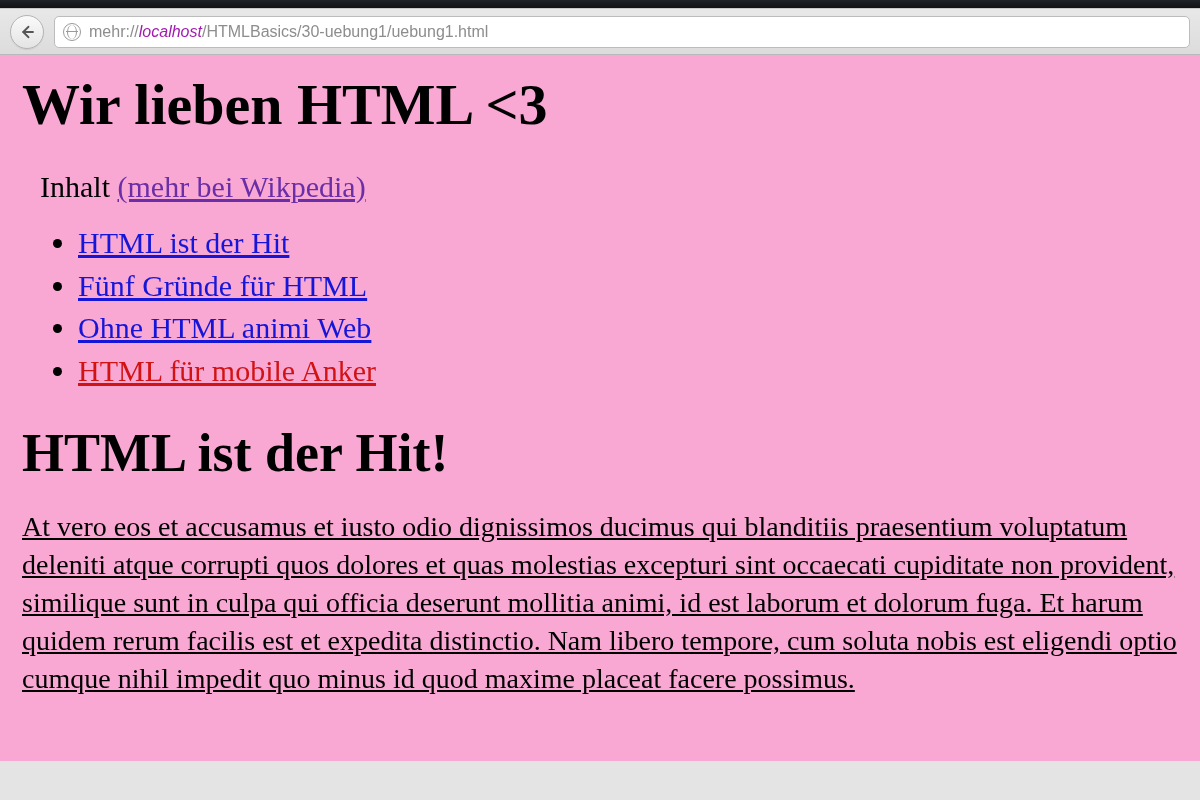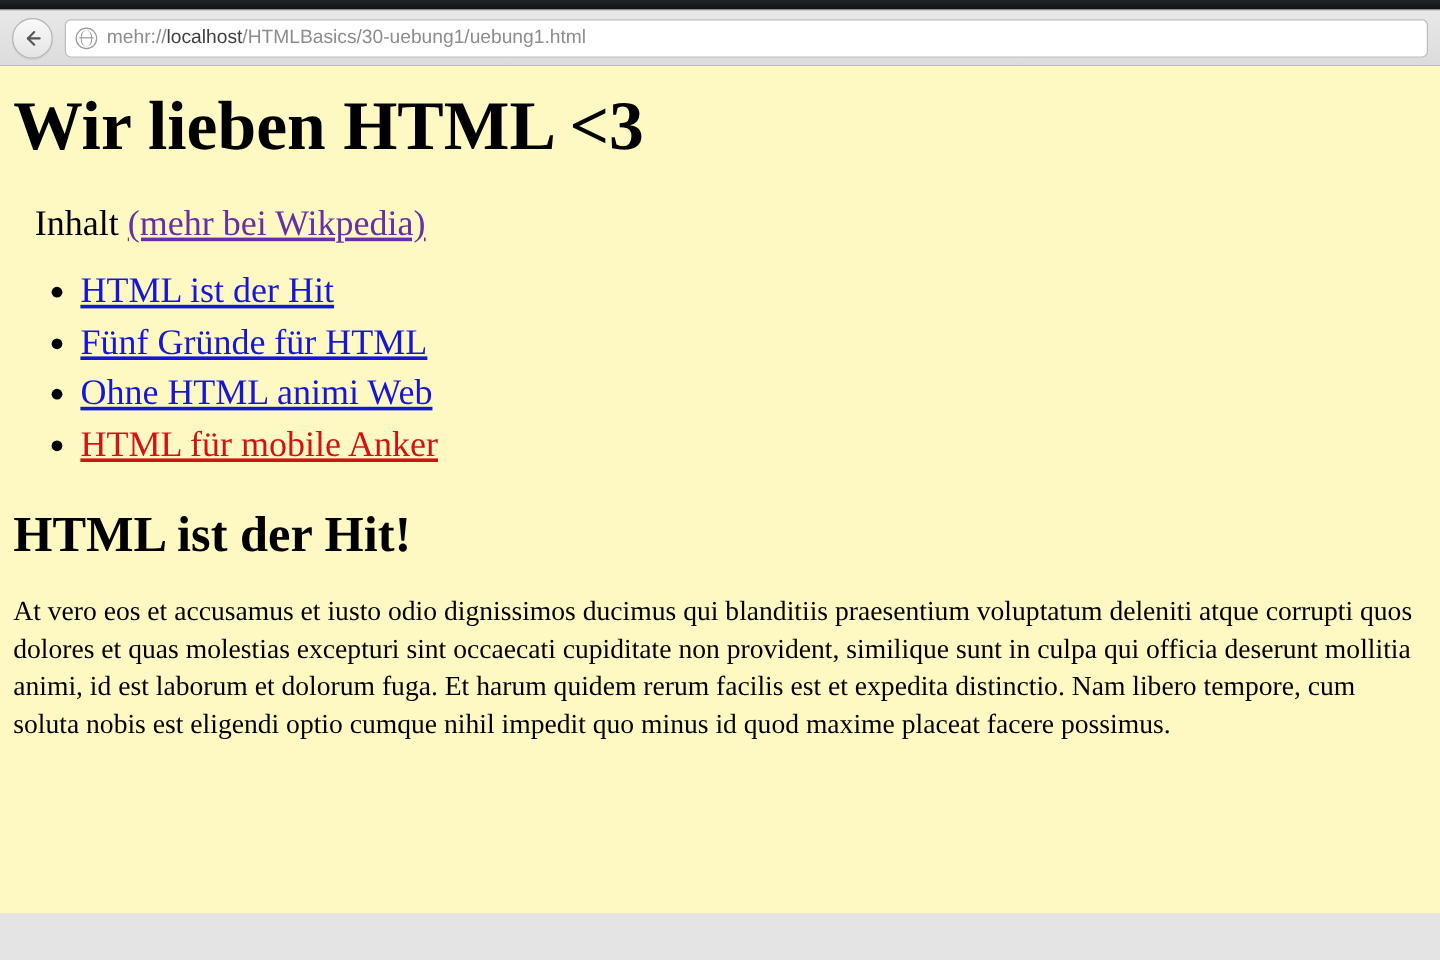--- a/index.html
+++ b/index.html
@@ -159,30 +159,30 @@
   }
   .url-bar .site-icon::after {
     content: "";
     position: absolute;
     top: 1px; bottom: 1px; left: 3px; right: 3px;
     border-left: 1.5px solid #9a9a9a;
     border-right: 1.5px solid #9a9a9a;
     border-radius: 50%;
   }
   .url-text { white-space: nowrap; }
-  .url-text .host { color: #404040; }
+  .url-text .host { color: #a21caf; font-style: italic; }
 
   
   .page {
-    background: #fef9c3;
+    background: #f9a8d4;
     height: calc(800px - 8px - 40px - 46px);
     overflow: hidden;
     font-family: "Times New Roman", Times, serif;
     color: #000;
-    padding: 4px 11px;
+    padding: 4px 22px;
   }
   .page h1 {
     font-size: 58px;
     font-weight: bold;
     margin: 12px 0 32px 0;
   }
   .page .subline {
     font-size: 30px;
     margin: 8px 0 14px 18px;
   }
@@ -195,28 +195,29 @@
     margin: 18px 0 30px 0;
     padding-left: 56px;
     font-size: 30px;
     line-height: 1.42;
   }
   .page ul li { list-style: disc; color: #000; }
   .page ul li a { text-decoration: underline; }
   .page ul li a.unvisited { color: #1616d8; text-align: center; }
   .page ul li a.active { color: #d11313; }
   .page h2 {
-    font-size: 42px;
+    font-size: 54px;
     font-weight: bold;
     margin: 24px 0 24px 0;
   }
   .page p.body {
-    font-size: 23px;
+    font-size: 28px;
     line-height: 1.35;
     margin: 0;
+    text-decoration: underline;
   }
 </style>
 </head>
 <body>
 
 <div class="desktop-top"></div>
 
 <div class="browser-window">
 
 

